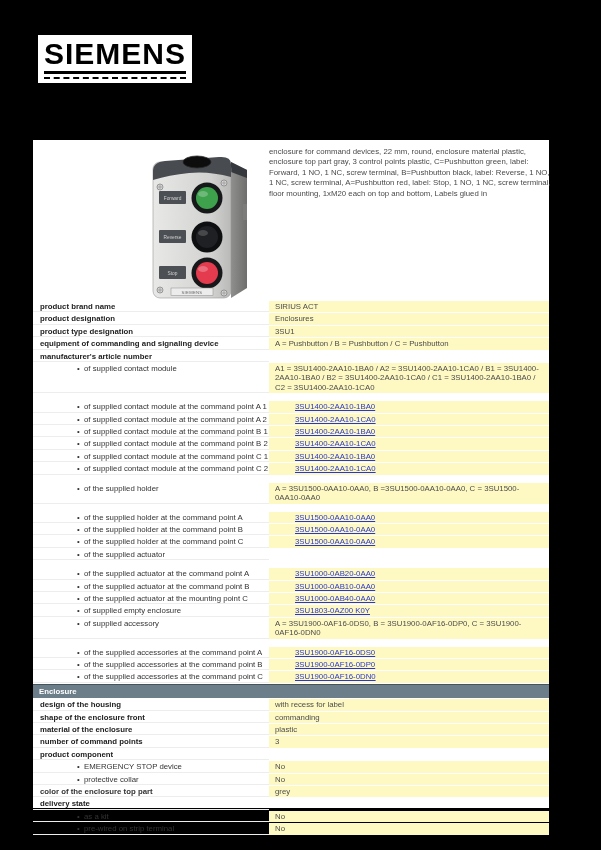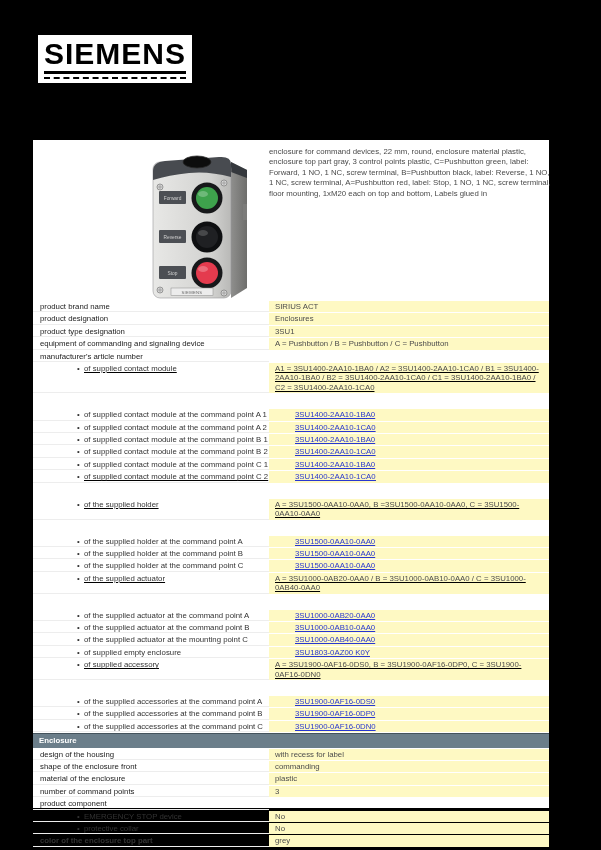--- a/index.html
+++ b/index.html
@@ -21,24 +21,24 @@
   .photo svg{display:block;}
   svg text{font-family:"Liberation Sans","DejaVu Sans",sans-serif;}
 
   
   .desc{position:absolute;left:236px;top:7px;width:282px;
         font-size:7.8px;line-height:10.4px;color:#4a4a4a;}
 
   
   .spec{position:absolute;left:0;top:161px;width:516px;}
   .t-row{display:flex;align-items:stretch;margin-bottom:1px;}
-  .t-row.gap{margin-bottom:16px;text-decoration:underline;}
+  .t-row.gap{margin-bottom:8px;}
   .t-label{flex:0 0 236px;width:236px;box-sizing:border-box;
            padding:1px 6px 0 7px;border-bottom:1px solid #ededed;
-           font-size:7.8px;line-height:9.4px;color:#222;font-weight:normal;
+           font-size:7.8px;line-height:9.4px;color:#222;font-weight:bold;
            white-space:nowrap;overflow:hidden;}
   .t-label.bullet{font-weight:normal;padding-left:44px;color:#333;}
   .t-label.normal{font-weight:bold;color:#333;}
   .t-label .dot{display:inline-block;width:7px;}
   .t-value{flex:1;box-sizing:border-box;background:#fef9c3;
            padding:1px 6px 1px 6px;font-size:7.8px;line-height:9.4px;color:#4c4c4c;}
   .t-value.empty{background:transparent;}
   .t-value a{color:#2837cf;text-decoration:underline;cursor:pointer;padding-left:20px;}
   .t-section{background:#6b7e8a;border-top:1px solid #44535c;color:#fff;
              font-size:7.8px;font-weight:bold;line-height:9.4px;
@@ -170,21 +170,20 @@
       <div class="t-row">
         <div class="t-label bullet"><span class="dot">•</span><span>of the supplied holder at the command point B</span></div>
         <div class="t-value"><a>3SU1500-0AA10-0AA0</a></div>
       </div>
       <div class="t-row">
         <div class="t-label bullet"><span class="dot">•</span><span>of the supplied holder at the command point C</span></div>
         <div class="t-value"><a>3SU1500-0AA10-0AA0</a></div>
       </div>
       <div class="t-row gap">
         <div class="t-label bullet"><span class="dot">•</span><span>of the supplied actuator</span></div>
-        <div class="t-value">A = 3SU1000-0AB20-0AA0 / B = 3SU1000-0AB10-0AA0 / C = 3SU1000-0AB40-0AA0</div>
       </div>
       <div class="t-row">
         <div class="t-label bullet"><span class="dot">•</span><span>of the supplied actuator at the command point A</span></div>
         <div class="t-value"><a>3SU1000-0AB20-0AA0</a></div>
       </div>
       <div class="t-row">
         <div class="t-label bullet"><span class="dot">•</span><span>of the supplied actuator at the command point B</span></div>
         <div class="t-value"><a>3SU1000-0AB10-0AA0</a></div>
       </div>
       <div class="t-row">

